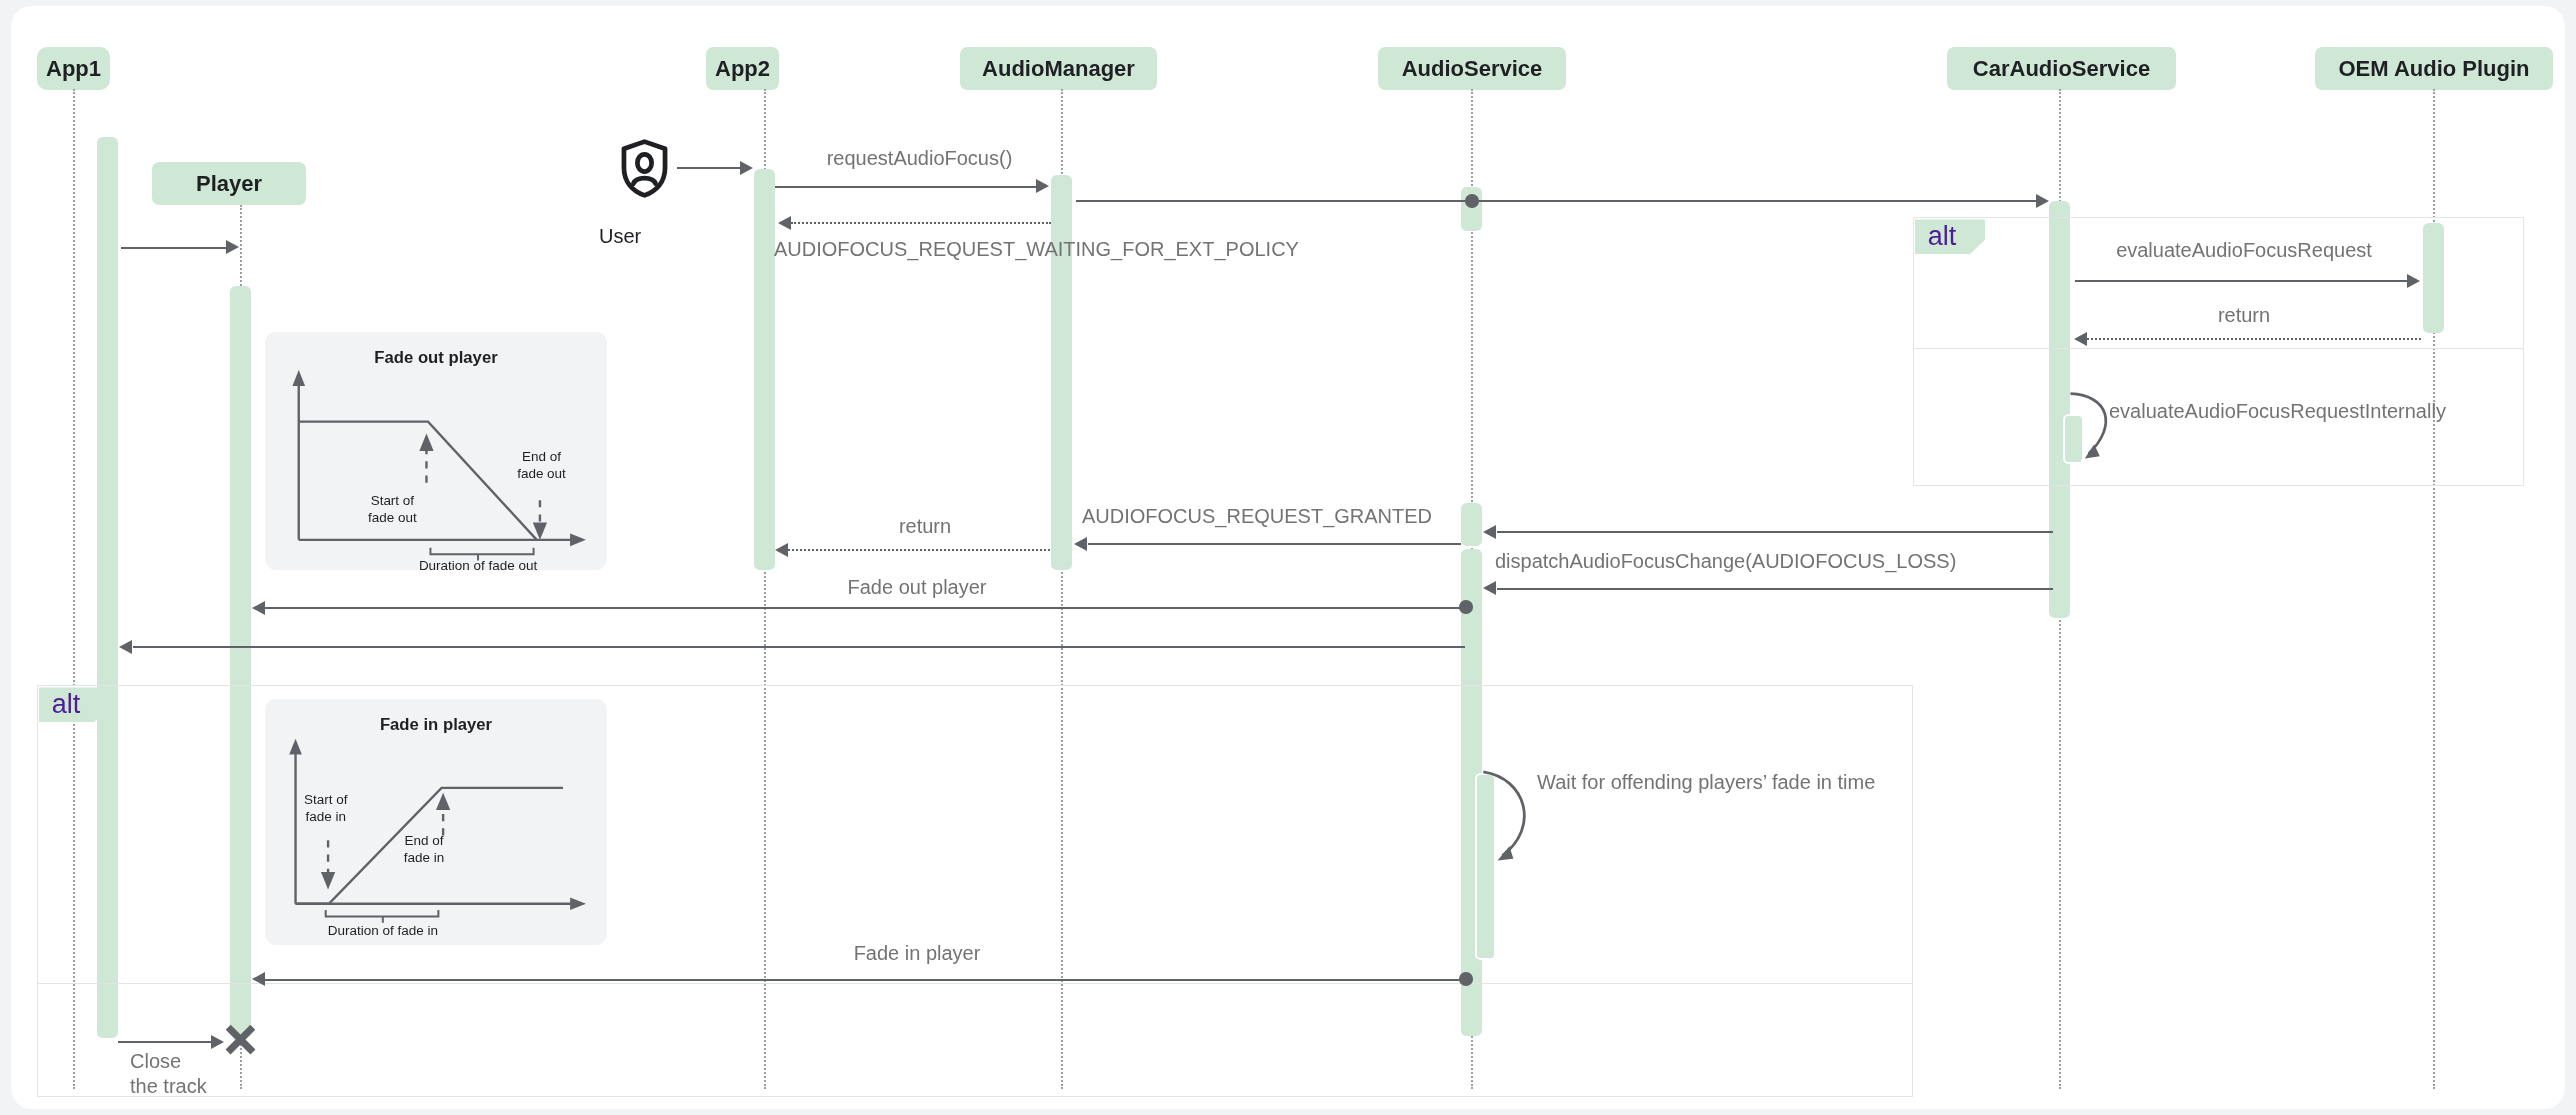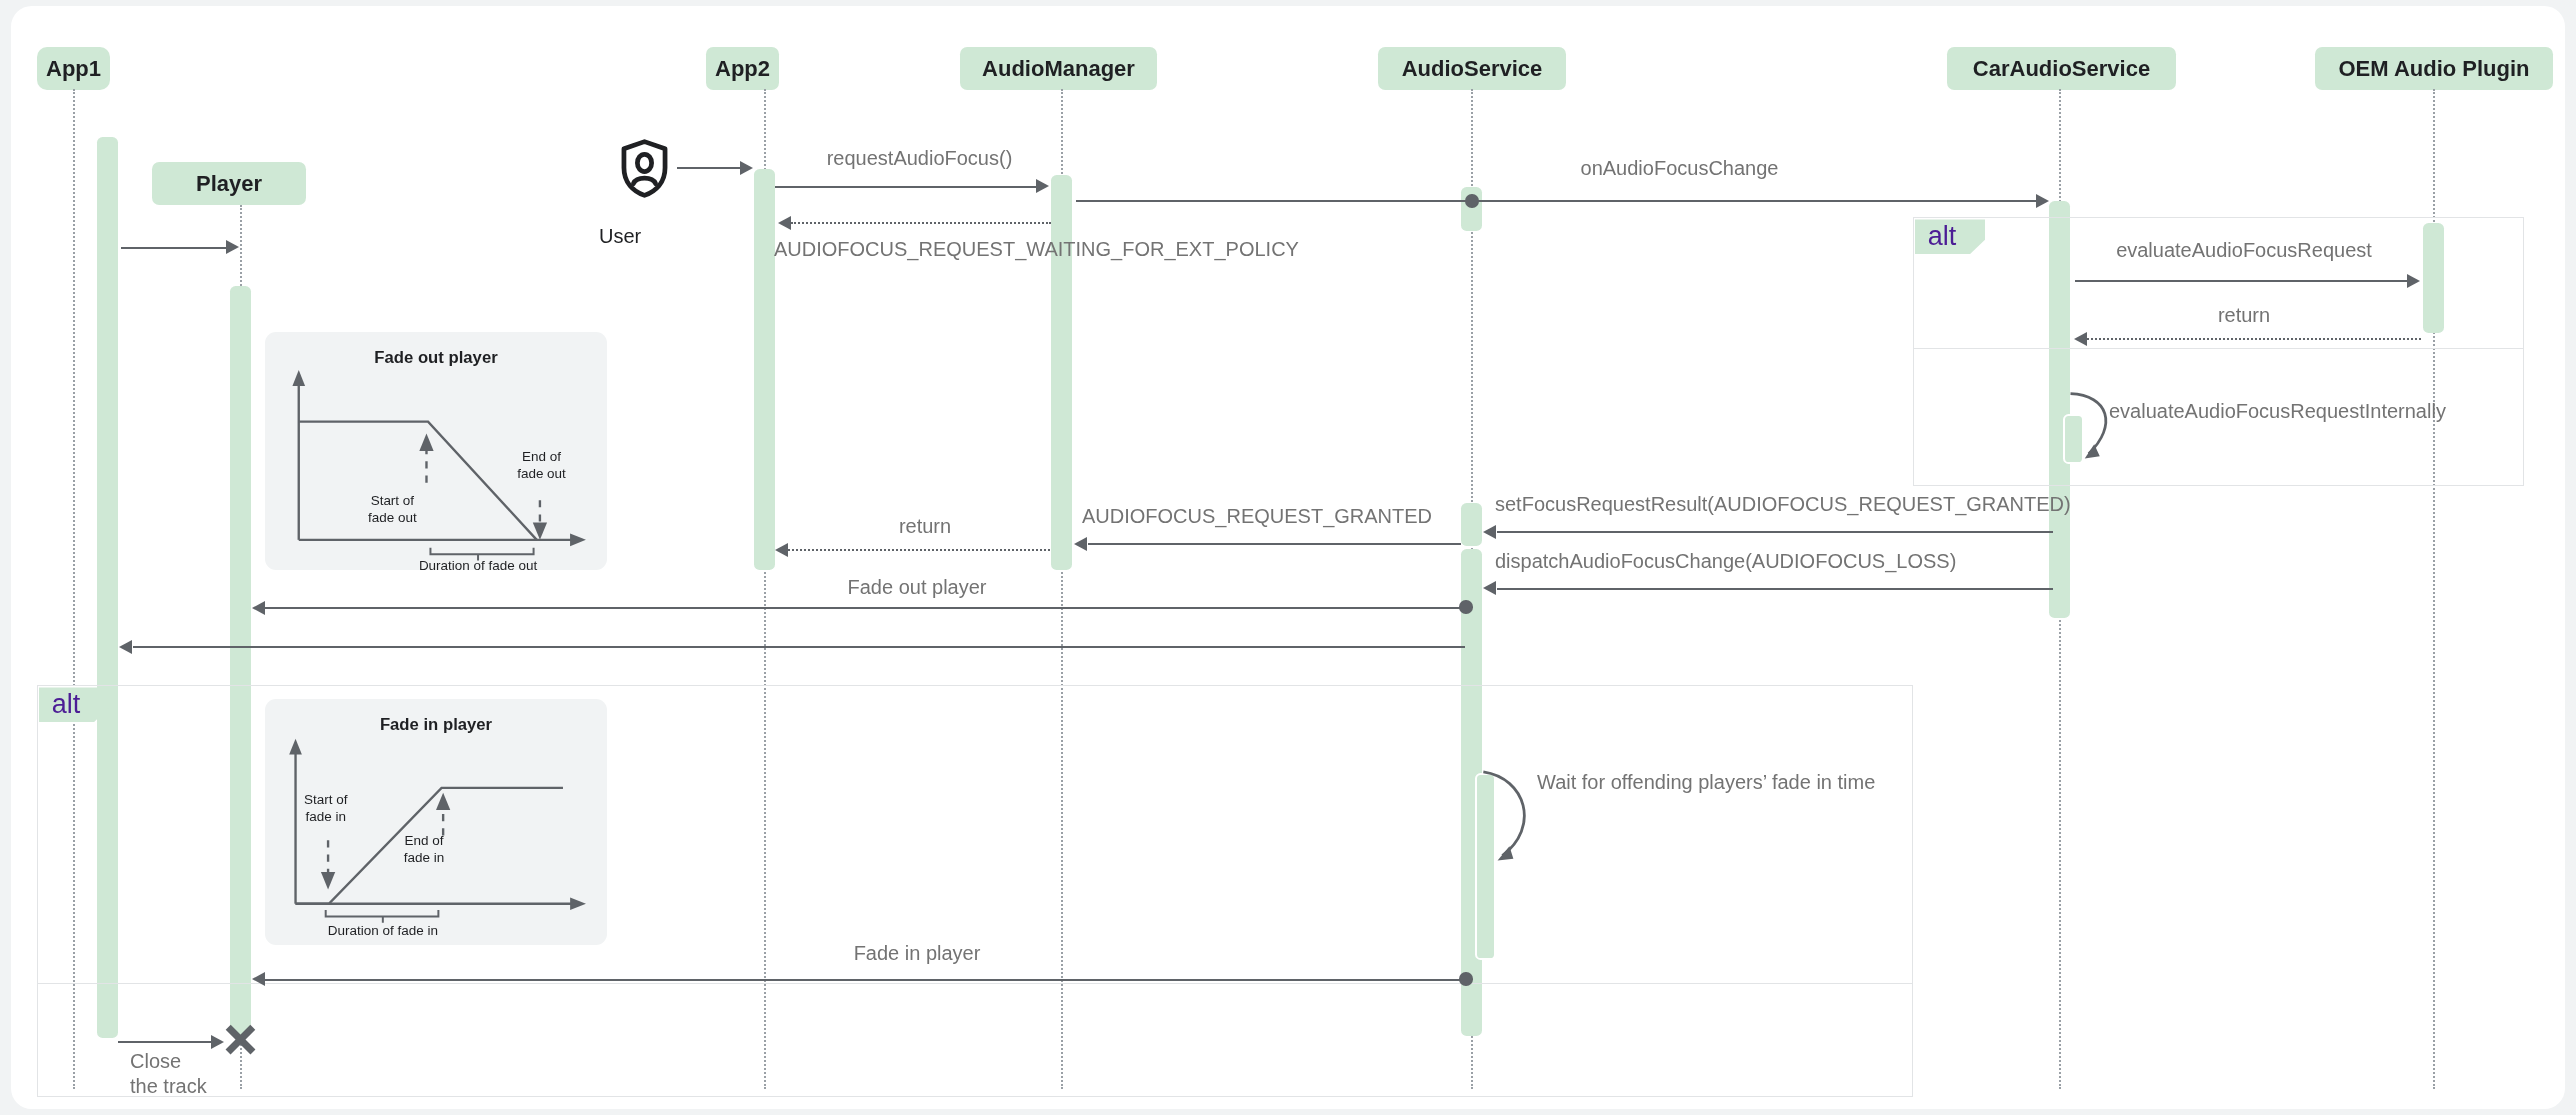--- a/index.html
+++ b/index.html
@@ -188,21 +188,20 @@
   <div class="msg-line" style="left:666px;top:161px;width:65px;"></div>
   <div class="arrow-r" style="left:729px;top:155px;"></div>
 
   <div class="msg-label" style="left:764px;top:141px;width:289px;">requestAudioFocus()</div>
   <div class="msg-line" style="left:764px;top:180px;width:263px;"></div>
   <div class="arrow-r" style="left:1025px;top:173px;"></div>
 
   <div class="msg-line" style="left:110px;top:241px;width:106px;"></div>
   <div class="arrow-r" style="left:215px;top:234px;"></div>
 
-  <div class="msg-label" style="left:1271px;top:151px;width:795px;">onAudioFocusChange</div>
   <div class="ball" style="left:1454px;top:188px;"></div>
   <div class="msg-line" style="left:1065px;top:194px;width:969px;"></div>
   <div class="arrow-r" style="left:2025px;top:188px;"></div>
 
   <div class="msg-line dotted" style="left:780px;top:216px;width:260px;"></div>
   <div class="arrow-l" style="left:767px;top:210px;"></div>
   <div class="msg-label" style="left:763px;top:232px;width:604px;text-align:left;">AUDIOFOCUS_REQUEST_WAITING_FOR_EXT_POLICY</div>
 
   <div class="msg-label" style="left:2066px;top:233px;width:334px;">evaluateAudioFocusRequest</div>
   <div class="msg-line" style="left:2064px;top:274px;width:334px;"></div>
@@ -213,21 +212,20 @@
   <div class="arrow-l" style="left:2063px;top:326px;"></div>
 
   <div style="position:absolute;left:2050px;top:383px;width:87px;height:79px;">
     <svg width="87" height="79" viewBox="0 0 110 100">
       <path d="M12 6 C60 8 72 46 35 82" fill="none" stroke="#5f6368" stroke-width="3.5"></path>
       <path d="M42 70 L30 88 L49 85 Z" fill="#5f6368"></path>
     </svg>
   </div>
   <div class="msg-label" style="left:2098px;top:394px;width:445px;text-align:left;">evaluateAudioFocusRequestInternally</div>
 
-  <div class="msg-label" style="left:1484px;top:487px;width:556px;text-align:left;">setFocusRequestResult(AUDIOFOCUS_REQUEST_GRANTED)</div>
   <div class="msg-line" style="left:1486px;top:525px;width:556px;"></div>
   <div class="arrow-l" style="left:1472px;top:519px;"></div>
 
   <div class="msg-label" style="left:1071px;top:499px;width:381px;text-align:left;">AUDIOFOCUS_REQUEST_GRANTED</div>
   <div class="msg-line" style="left:1077px;top:537px;width:373px;"></div>
   <div class="arrow-l" style="left:1063px;top:531px;"></div>
 
   <div class="msg-label" style="left:787px;top:509px;width:254px;">return</div>
   <div class="msg-line dotted" style="left:777px;top:543px;width:262px;"></div>
   <div class="arrow-l" style="left:764px;top:537px;"></div>

